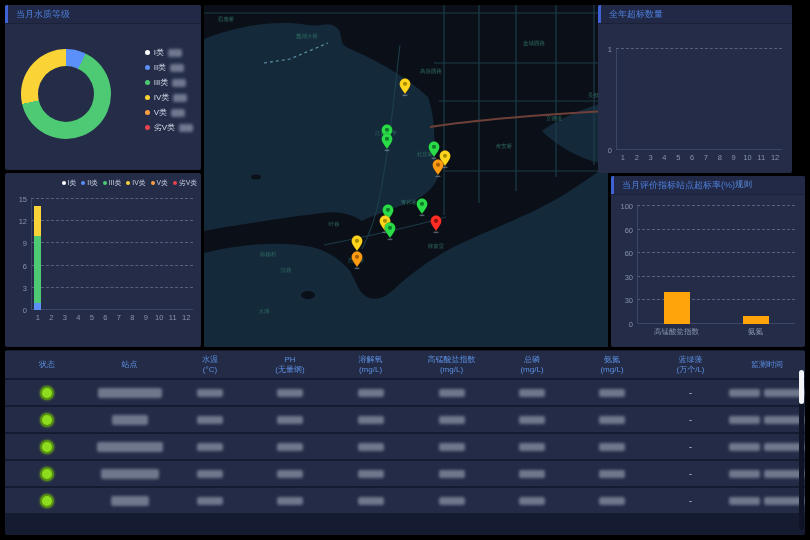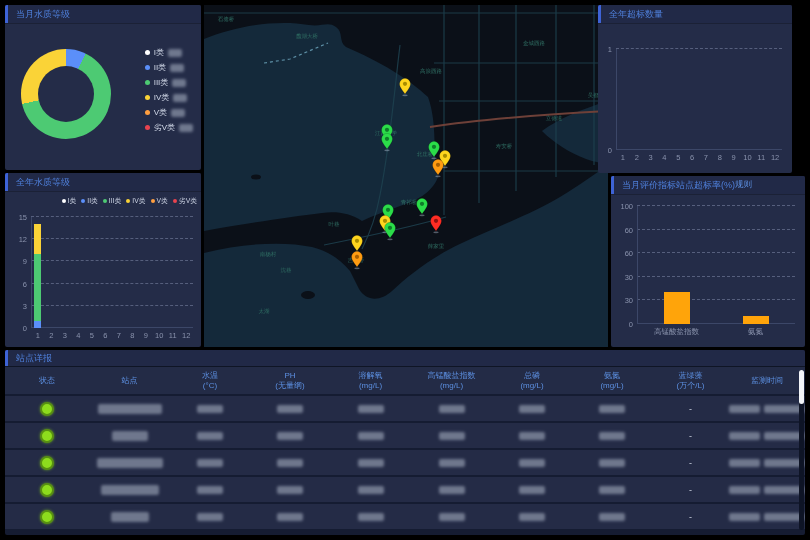--- a/index.html
+++ b/index.html
@@ -95,23 +95,20 @@
           <div class="li">
             <span class="dot" style="background:#e8434f"></span>
             <span>劣V类</span>
             <span class="blur" style="width:14px"></span>
           </div>
         </div>
     </div>
   </div>
 
   <div class="panel" id="p-year" style="left:5px;top:173px;width:196px;height:174px;">
-    <div class="panel-title">
-      <span>全年水质等级</span>
-    </div>
     <div class="panel-body" style="height:155px;">
       <div class="hlegend" id="year-legend">
           <div class="li">
             <span class="dot" style="width:4px;height:4px;background:#ffffff"></span>
             <span>I类</span>
           </div>
           <div class="li">
             <span class="dot" style="width:4px;height:4px;background:#5b8ff9"></span>
             <span>II类</span>
           </div>
@@ -343,23 +340,20 @@
           <div class="yaxis"></div>
           <span class="xtick" style="left: 25%;">高锰酸盐指数</span>
           <span class="xtick" style="left: 75%;">氨氮</span>
           <div class="bar" style="width: 26px; left: calc(25% - 13px); height: 27%; background: rgb(255, 164, 10);"></div>
           <div class="bar" style="width: 26px; left: calc(75% - 13px); height: 7%; background: rgb(255, 164, 10);"></div>
         </div>
     </div>
   </div>
 
   <div class="panel" id="p-table">
-    <div class="panel-title" style="height:16px;">
-      <span>站点详报</span>
-    </div>
     <div class="tgrid" id="thead">
         <div class="th">状态</div>
         <div class="th">站点</div>
         <div class="th">水温<br>(°C)</div>
         <div class="th">PH<br>(无量纲)</div>
         <div class="th">溶解氧<br>(mg/L)</div>
         <div class="th">高锰酸盐指数<br>(mg/L)</div>
         <div class="th">总磷<br>(mg/L)</div>
         <div class="th">氨氮<br>(mg/L)</div>
         <div class="th">蓝绿藻<br>(万个/L)</div>

